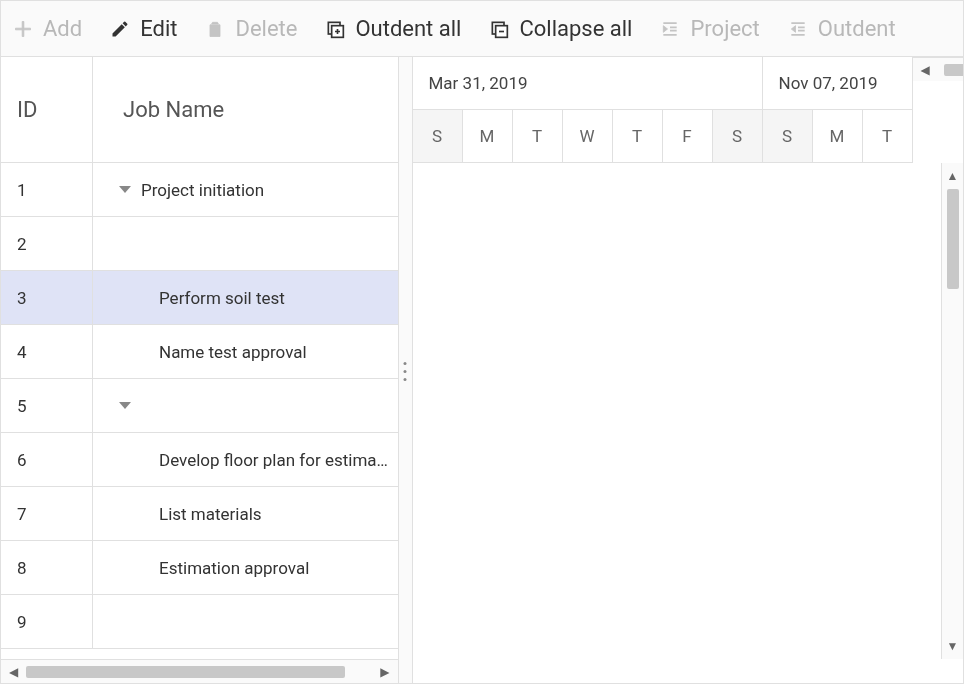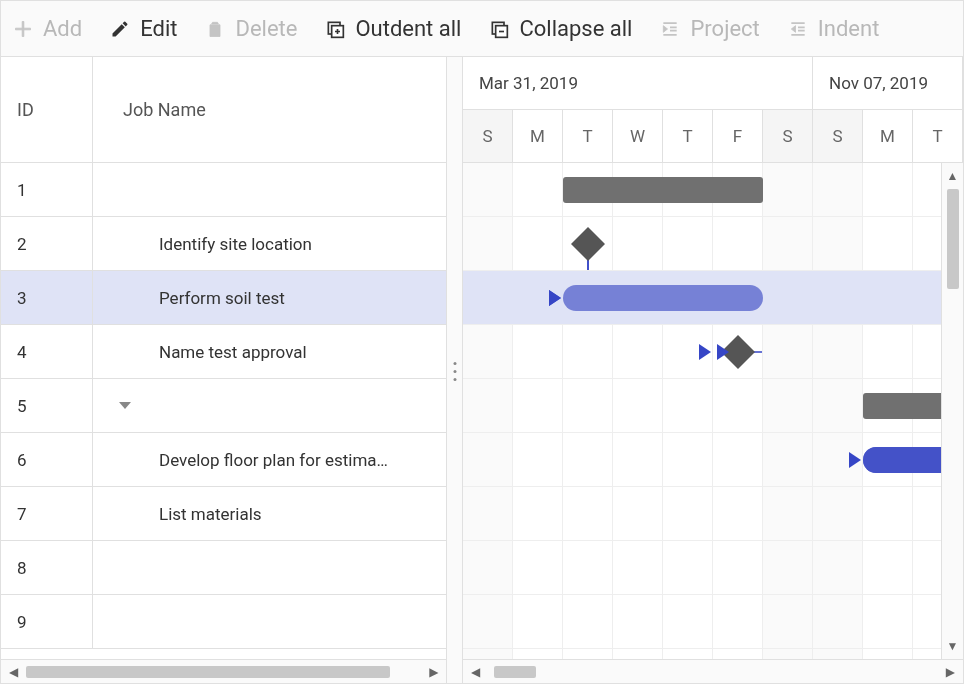--- a/index.html
+++ b/index.html
@@ -65,35 +65,35 @@
     content:''; display:block; width:3px; height:3px; background:#888; border-radius:50%;
     position:absolute; left:50%; transform:translateX(-50%);
   }
   .splitter-dots::before { top:calc(50% - 8px); }
   .splitter-dots .d2     { top:50%; }
   .splitter-dots::after  { top:calc(50% + 8px); }
 
   .right-pane {
     flex: 1;
     display: flex;
-    flex-direction: column;
+    flex-direction: row;
     position: relative;
     text-align: right;
   }
 
   
   .grid-header {
     height: 106px;
     display: flex;
     border-bottom: 1px solid #e0e0e0;
   }
   .hdr-cell {
     display:flex; align-items:center; padding: 0 16px;
     border-right:1px solid #e0e0e0;
-    color:#555; font-size:18px;
+    color:#555; font-size:22px;
   }
   .col-id  { width: 92px; }
   .col-job { flex:1; padding-left: 30px; border-right:none;}
 
   
   .grid-body { flex:1; overflow:hidden; }
   .row {
     height: 54px;
     display:flex;
     align-items:center;
@@ -206,40 +206,41 @@
         <path stroke="#c4c4c4" stroke-width="2" d="M4 5h16M4 19h16M12 10h8M12 14h8"></path>
         <path fill="#c4c4c4" d="M4 8l5 4-5 4z"></path>
       </svg>
     <span>Project</span>
   </div>
   <div class="toolbar-item disabled">
     <svg viewBox="0 0 24 24">
         <path stroke="#c4c4c4" stroke-width="2" d="M4 5h16M4 19h16M12 10h8M12 14h8"></path>
         <path fill="#c4c4c4" d="M9 8l-5 4 5 4z"></path>
       </svg>
-    <span>Indent</span>
+    <span>Outdent</span>
   </div>
 </div>
 
 <div class="main">
 
   <div class="left-pane">
     <div class="grid-header">
       <div class="hdr-cell col-id">ID</div>
       <div class="hdr-cell col-job">Job Name</div>
     </div>
     <div class="grid-body" id="grid-body">
         <div class="row">
           <div class="cell-id">1</div>
+          <div class="cell-job indent-1">
+            <span class="caret"></span>
+            <span class="job-text">Project initiation</span>
+          </div>
         </div>
         <div class="row">
           <div class="cell-id">2</div>
-          <div class="cell-job indent-2">
-            <span class="job-text">Identify site location</span>
-          </div>
         </div>
         <div class="row selected">
           <div class="cell-id">3</div>
           <div class="cell-job indent-2">
             <span class="job-text">Perform soil test</span>
           </div>
         </div>
         <div class="row">
           <div class="cell-id">4</div>
           <div class="cell-job indent-2">
@@ -259,20 +260,23 @@
           </div>
         </div>
         <div class="row">
           <div class="cell-id">7</div>
           <div class="cell-job indent-2">
             <span class="job-text">List materials</span>
           </div>
         </div>
         <div class="row">
           <div class="cell-id">8</div>
+          <div class="cell-job indent-2">
+            <span class="job-text">Estimation approval</span>
+          </div>
         </div>
         <div class="row">
           <div class="cell-id">9</div>
         </div>
       </div>
     <div class="hscroll">
       <span class="arrow">◀</span>
       <div class="track">
           <div class="thumb" style="left:0; width:92%"></div>
         </div>

